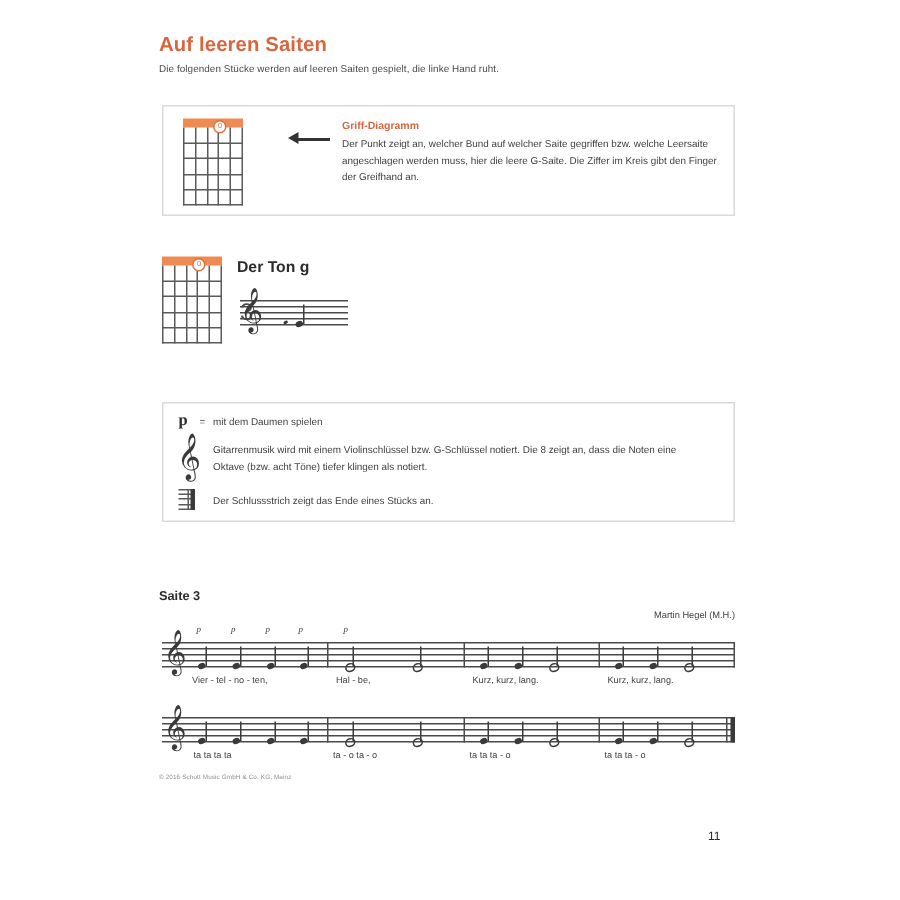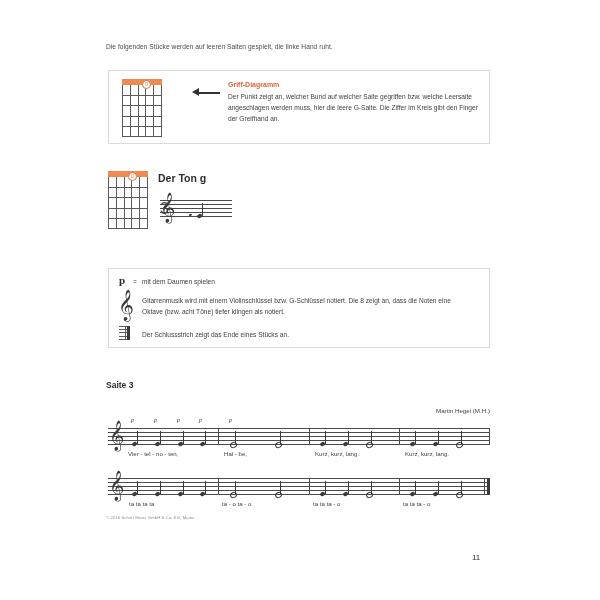--- a/index.html
+++ b/index.html
@@ -133,20 +133,21 @@
   .endsign{position:absolute;}
   .endsign .l{position:absolute;left:0;height:0.8px;width:10px;background:#5a5a5a;}
   .endsign .t1{position:absolute;width:0.9px;background:#5a5a5a;}
   .endsign .t2{position:absolute;width:2.4px;background:#3a3a3a;}
 </style>
 </head>
 <body>
 
 <div class="page">
 
+  <div class="h1">Auf leeren Saiten</div>
   <div class="intro">Die folgenden Stücke werden auf leeren Saiten gespielt, die linke Hand ruht.</div>
 
   <div class="box" style="left:108px;top:70px;width:382px;height:74px;">
   </div>
 
   <div class="chord" style="left:122px;top:79px;width:40px;height:58px;">
     <div class="nut" style="width:40px;height:5.5px;"></div>
     <div class="grid" style="top:5.5px;width:40px;height:52px;">
       <div class="str" style="left:0px;top:0;width:0.8px;height:52px;"></div>
       <div class="str" style="left:7.8px;top:0;width:0.8px;height:52px;"></div>
@@ -222,21 +223,21 @@
     <div class="l" style="top:0px;"></div>
     <div class="l" style="top:3.2px;"></div>
     <div class="l" style="top:6.4px;"></div>
     <div class="l" style="top:9.6px;"></div>
     <div class="l" style="top:12.8px;"></div>
     <div class="t1" style="left:6.2px;top:0;height:13.6px;"></div>
     <div class="t2" style="left:8.4px;top:0;height:13.6px;"></div>
   </div>
   <div class="lg-txt" style="left:142px;top:330px;">Der Schlussstrich zeigt das Ende eines Stücks an.</div>
 
-  <div class="h3" style="left:106px;top:380px;">Saite 3</div>
+  <div class="h3" style="left:106px;top:392px;">Saite 3</div>
   <div class="byline" style="left:330px;top:407px;width:160px;">Martin Hegel (M.H.)</div>
 
   <div class="staff" style="left:108px;top:428px;width:382px;height:18px;">
     <div class="ln" style="top:0px;width:382px;"></div>
     <div class="ln" style="top:4px;width:382px;"></div>
     <div class="ln" style="top:8px;width:382px;"></div>
     <div class="ln" style="top:12px;width:382px;"></div>
     <div class="ln" style="top:16px;width:382px;"></div>
     <div class="clef" style="left:1px;top:-6.5px;font-size:26px;">𝄞</div>
 

